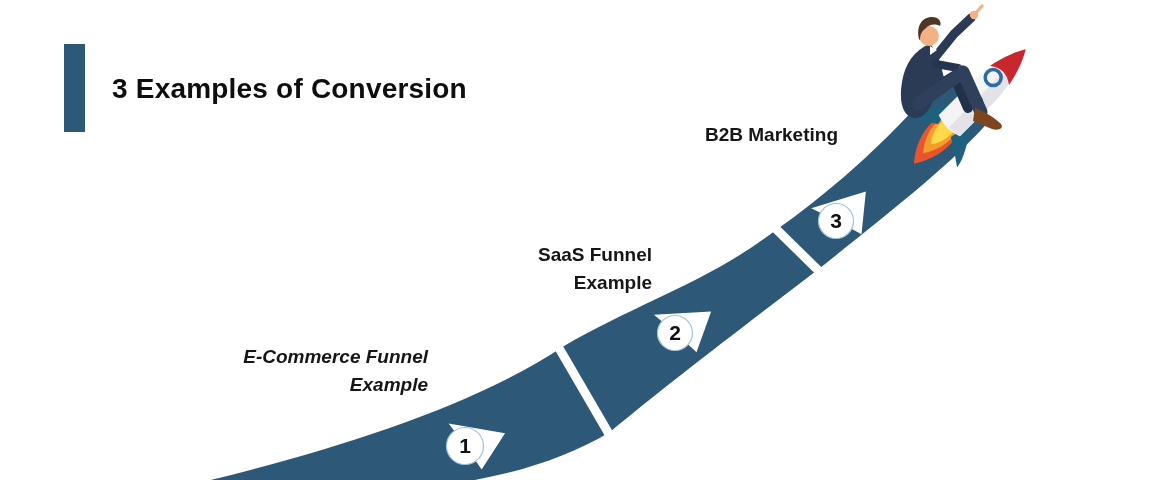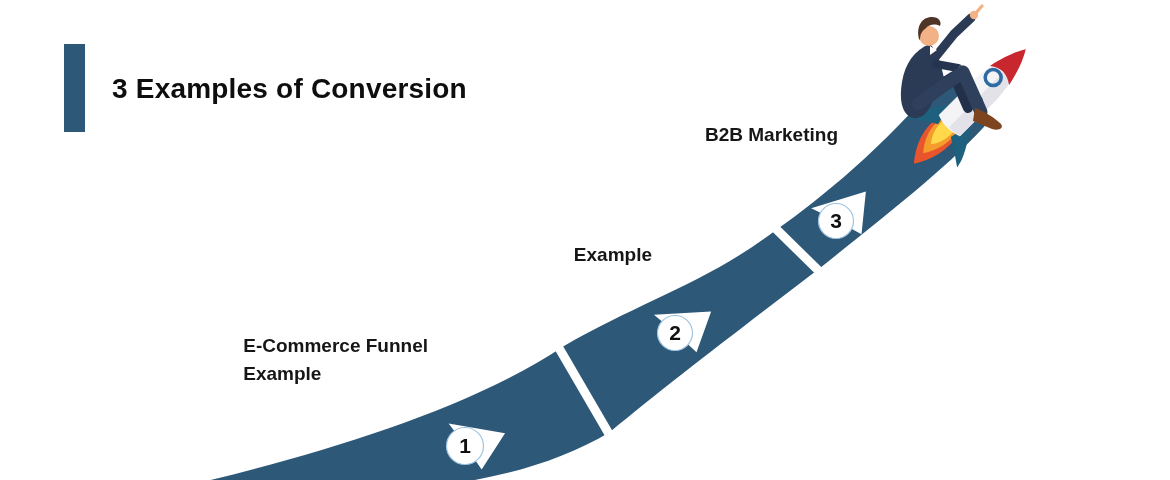--- a/index.html
+++ b/index.html
@@ -29,27 +29,28 @@
     margin-left: 27px;
     font-size: 28px;
     font-weight: 700;
     color: #0e0e0e;
     line-height: 41px;
     letter-spacing: 0.2px;
     white-space: nowrap;
   }
   .step-label {
     position: absolute;
+    text-align: right;
     font-weight: 700;
     font-size: 19px;
     line-height: 28px;
     color: #161616;
     white-space: nowrap;
   }
-  .step-label-1 { right: 742px; top: 332px; }
+  .step-label-1 { right: 742px; top: 343px; font-style: italic; }
   .step-label-2 { right: 518px; top: 241px; }
   .step-label-3 { right: 332px; top: 121px; }
   .marker-number {
     font-family: "Liberation Sans", sans-serif;
     font-size: 21px;
     font-weight: bold;
     fill: #101010;
   }
 </style>
 </head>
@@ -139,19 +140,20 @@
     <div class="title-text">
       <div>3 Examples of Conversion</div>
     </div>
   </div>
 
   <div class="step-label step-label-1">
     <div>E-Commerce Funnel</div>
     <div>Example</div>
   </div>
   <div class="step-label step-label-2">
+    <div>SaaS Funnel</div>
     <div>Example</div>
   </div>
   <div class="step-label step-label-3">
     <div>B2B Marketing</div>
   </div>
 
 </div>
 
 </body></html>

